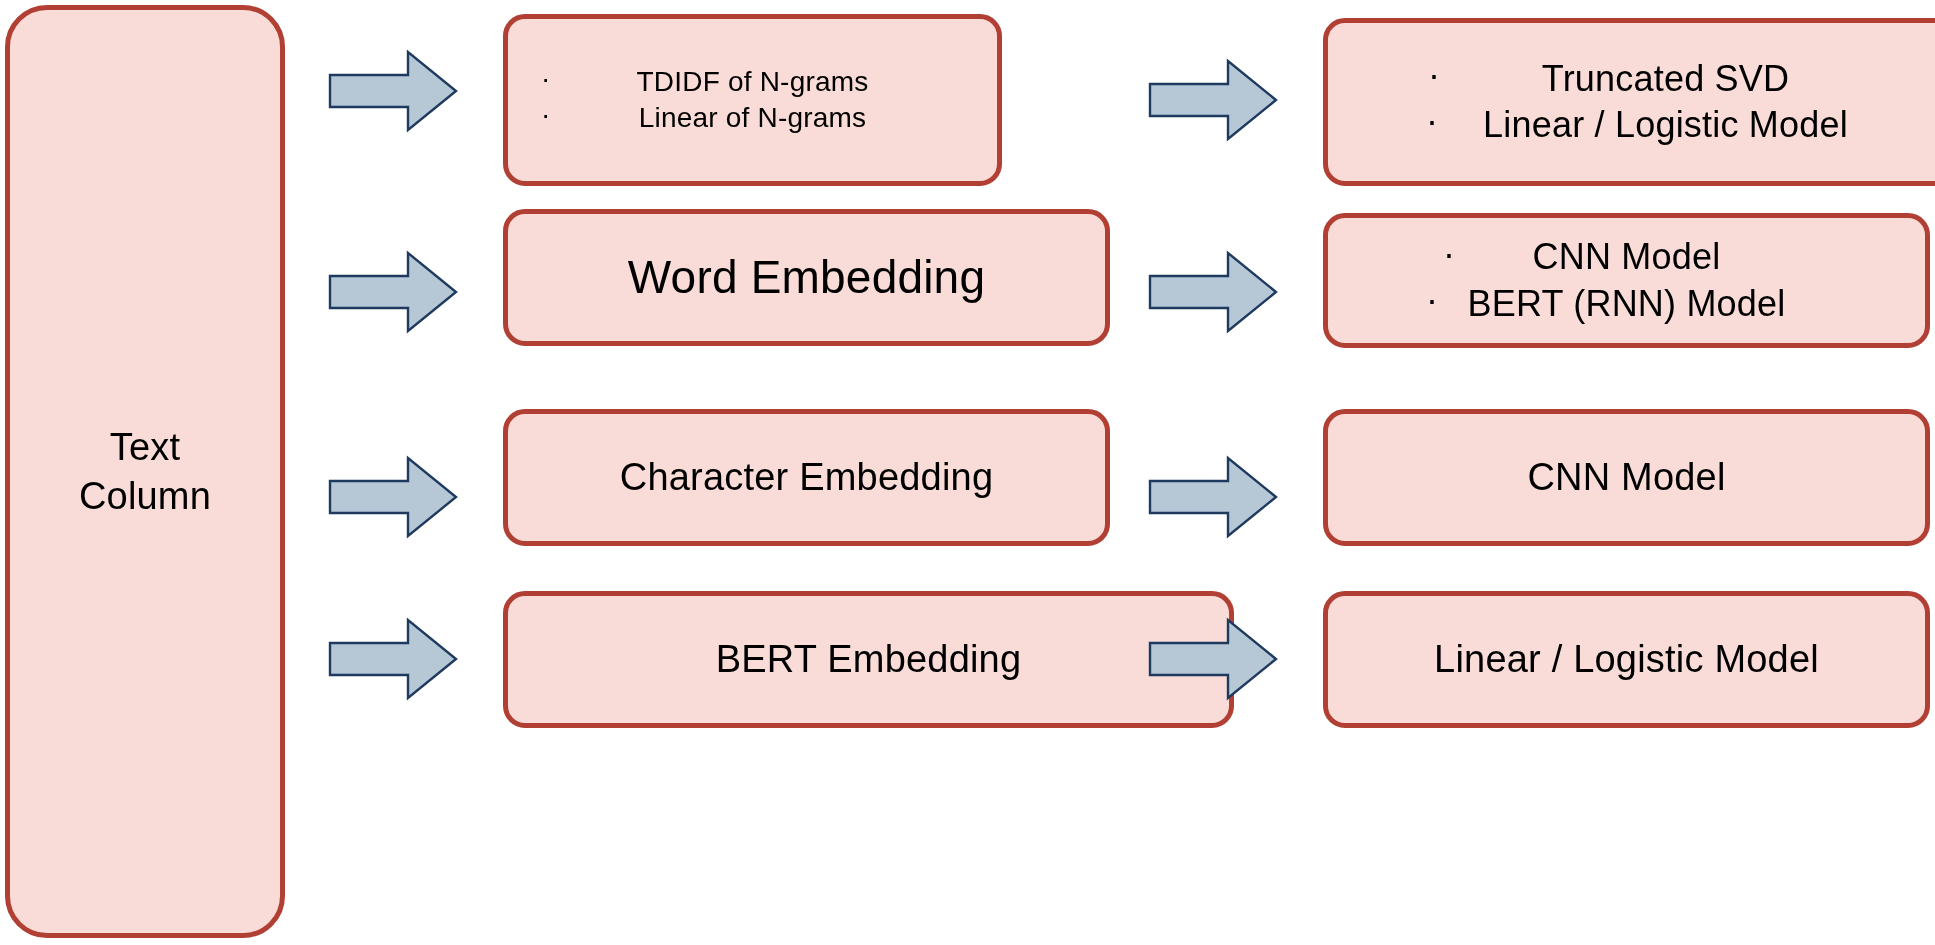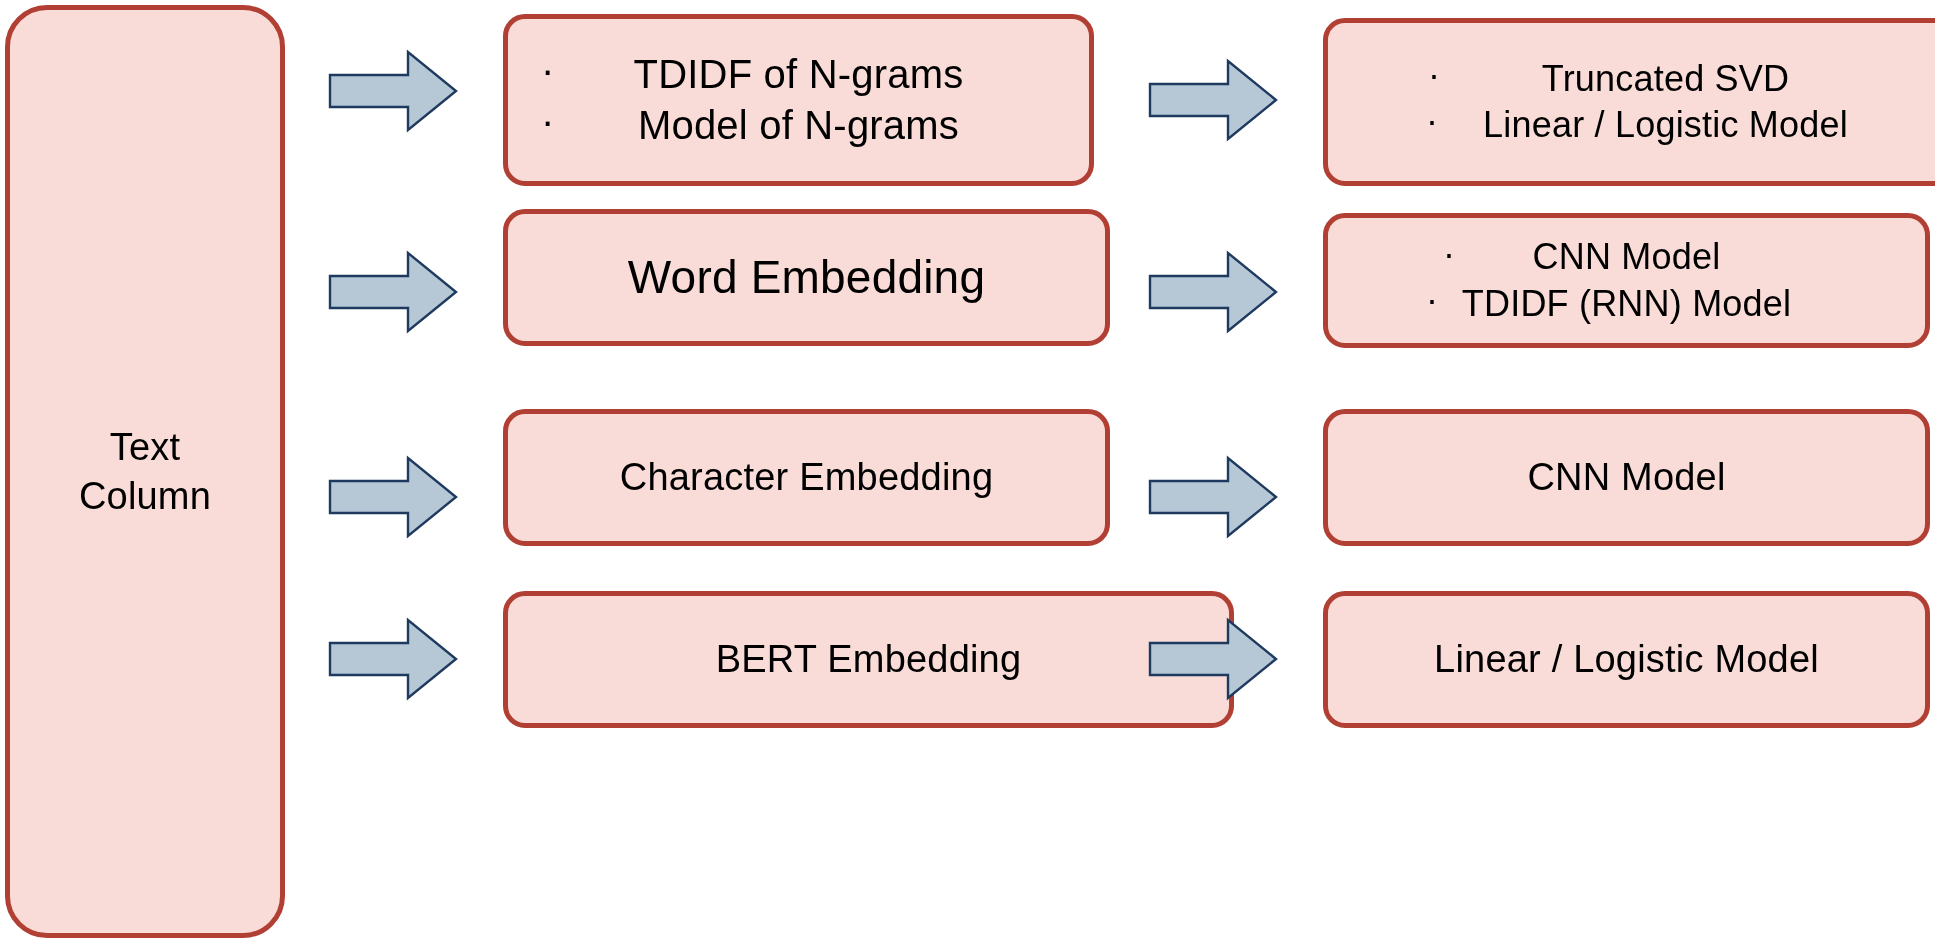--- a/index.html
+++ b/index.html
@@ -86,23 +86,23 @@
     <span class="box-line">Text</span>
     <span class="box-line">Column</span>
   </div>
 
   <div class="arrow" style="left:330px; top:52px; width:126px; height:78px;">
     <svg viewBox="0 0 126 78" preserveAspectRatio="none">
       <polygon points="0,23 78,23 78,0 126,39 78,78 78,55 0,55"></polygon>
     </svg>
   </div>
 
-  <div class="box" style="left:503px; top:14px; width:591px; height:172px; font-size:40px;">
+  <div class="box" style="left:503px; top:14px; width:499px; height:172px; font-size:28px;">
     <span class="box-line bulleted" style="--bullet-x:33px;">TDIDF of N-grams</span>
-    <span class="box-line bulleted" style="--bullet-x:33px;">Model of N-grams</span>
+    <span class="box-line bulleted" style="--bullet-x:33px;">Linear of N-grams</span>
   </div>
 
   <div class="arrow" style="left:1150px; top:61px; width:126px; height:78px;">
     <svg viewBox="0 0 126 78" preserveAspectRatio="none">
       <polygon points="0,23 78,23 78,0 126,39 78,78 78,55 0,55"></polygon>
     </svg>
   </div>
 
   <div class="box" style="left:1323px; top:18px; width:685px; height:168px; font-size:36px;">
     <span class="box-line bulleted" style="--bullet-x:100px;">Truncated SVD</span>
@@ -120,21 +120,21 @@
   </div>
 
   <div class="arrow" style="left:1150px; top:253px; width:126px; height:78px;">
     <svg viewBox="0 0 126 78" preserveAspectRatio="none">
       <polygon points="0,23 78,23 78,0 126,39 78,78 78,55 0,55"></polygon>
     </svg>
   </div>
 
   <div class="box" style="left:1323px; top:213px; width:607px; height:135px; font-size:36px;">
     <span class="box-line bulleted" style="--bullet-x:115px;">CNN Model</span>
-    <span class="box-line bulleted" style="--bullet-x:98px;">TDIDF (RNN) Model</span>
+    <span class="box-line bulleted" style="--bullet-x:98px;">BERT (RNN) Model</span>
   </div>
 
   <div class="arrow" style="left:330px; top:458px; width:126px; height:78px;">
     <svg viewBox="0 0 126 78" preserveAspectRatio="none">
       <polygon points="0,23 78,23 78,0 126,39 78,78 78,55 0,55"></polygon>
     </svg>
   </div>
 
   <div class="box" style="left:503px; top:409px; width:607px; height:137px; font-size:38px;">
     <span class="box-line">Character Embedding</span>

